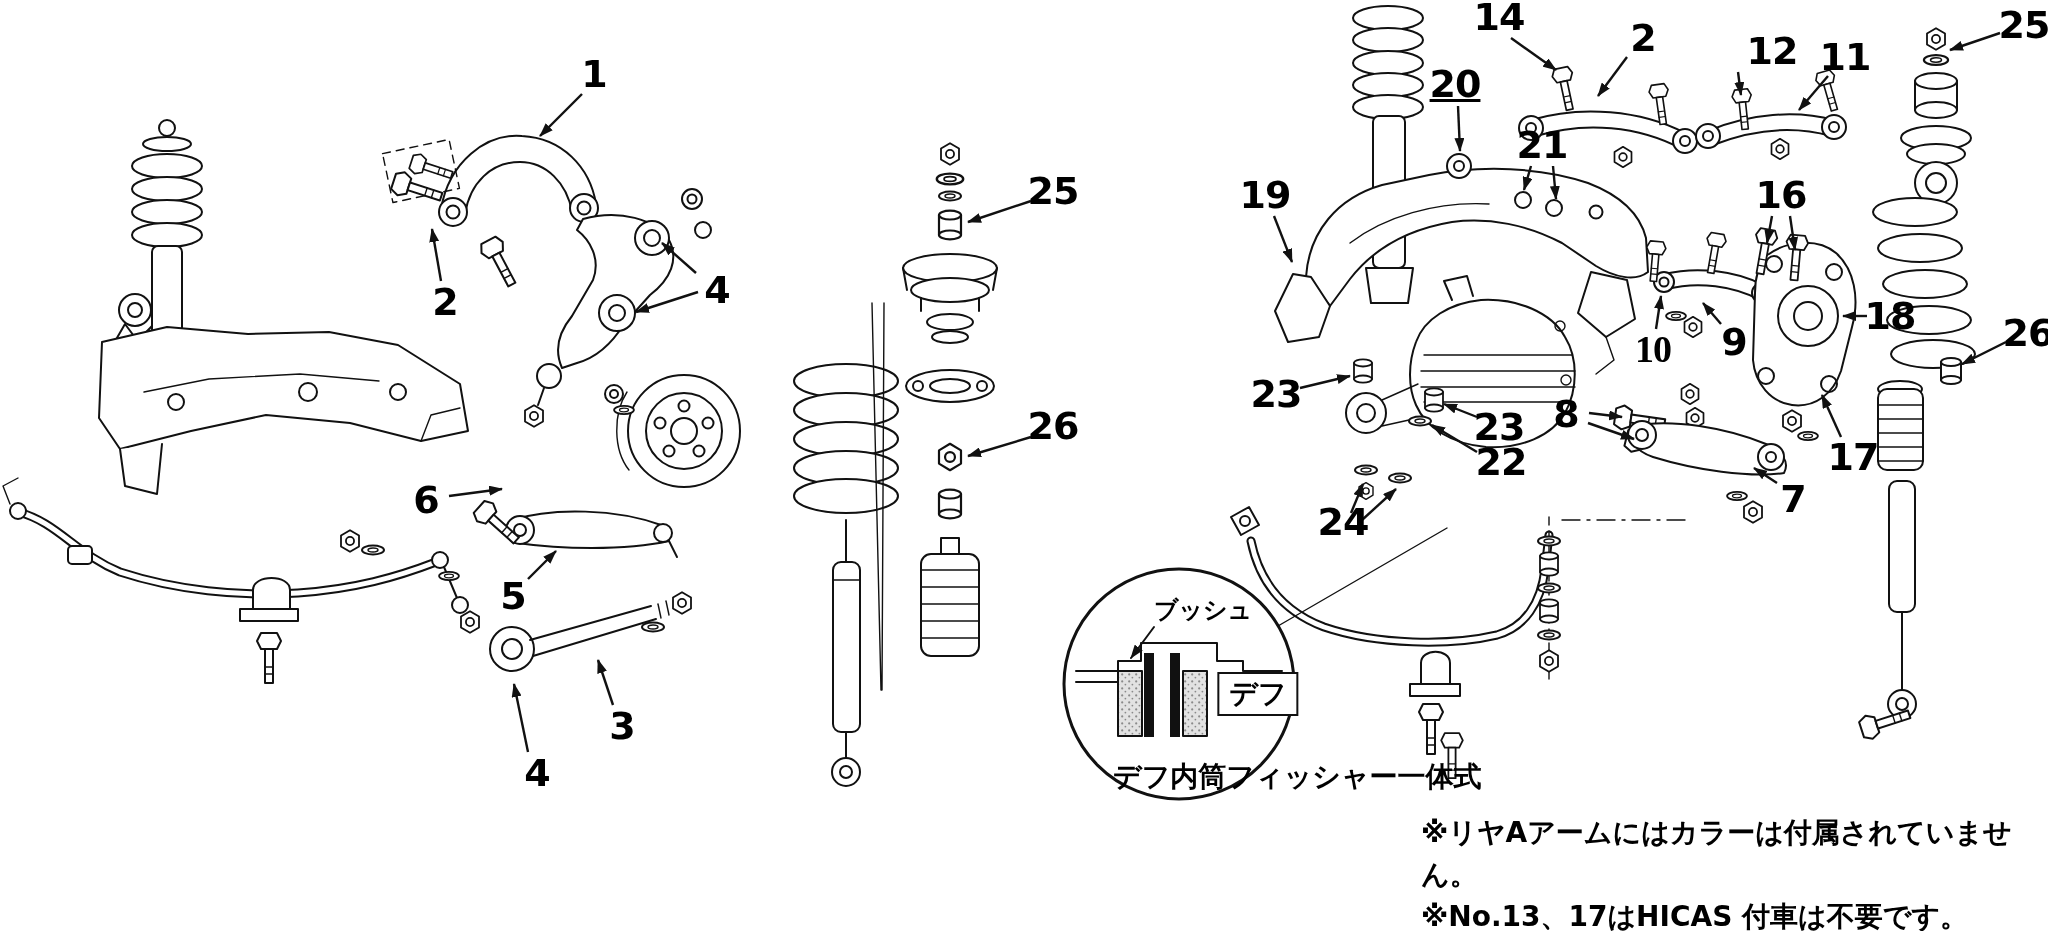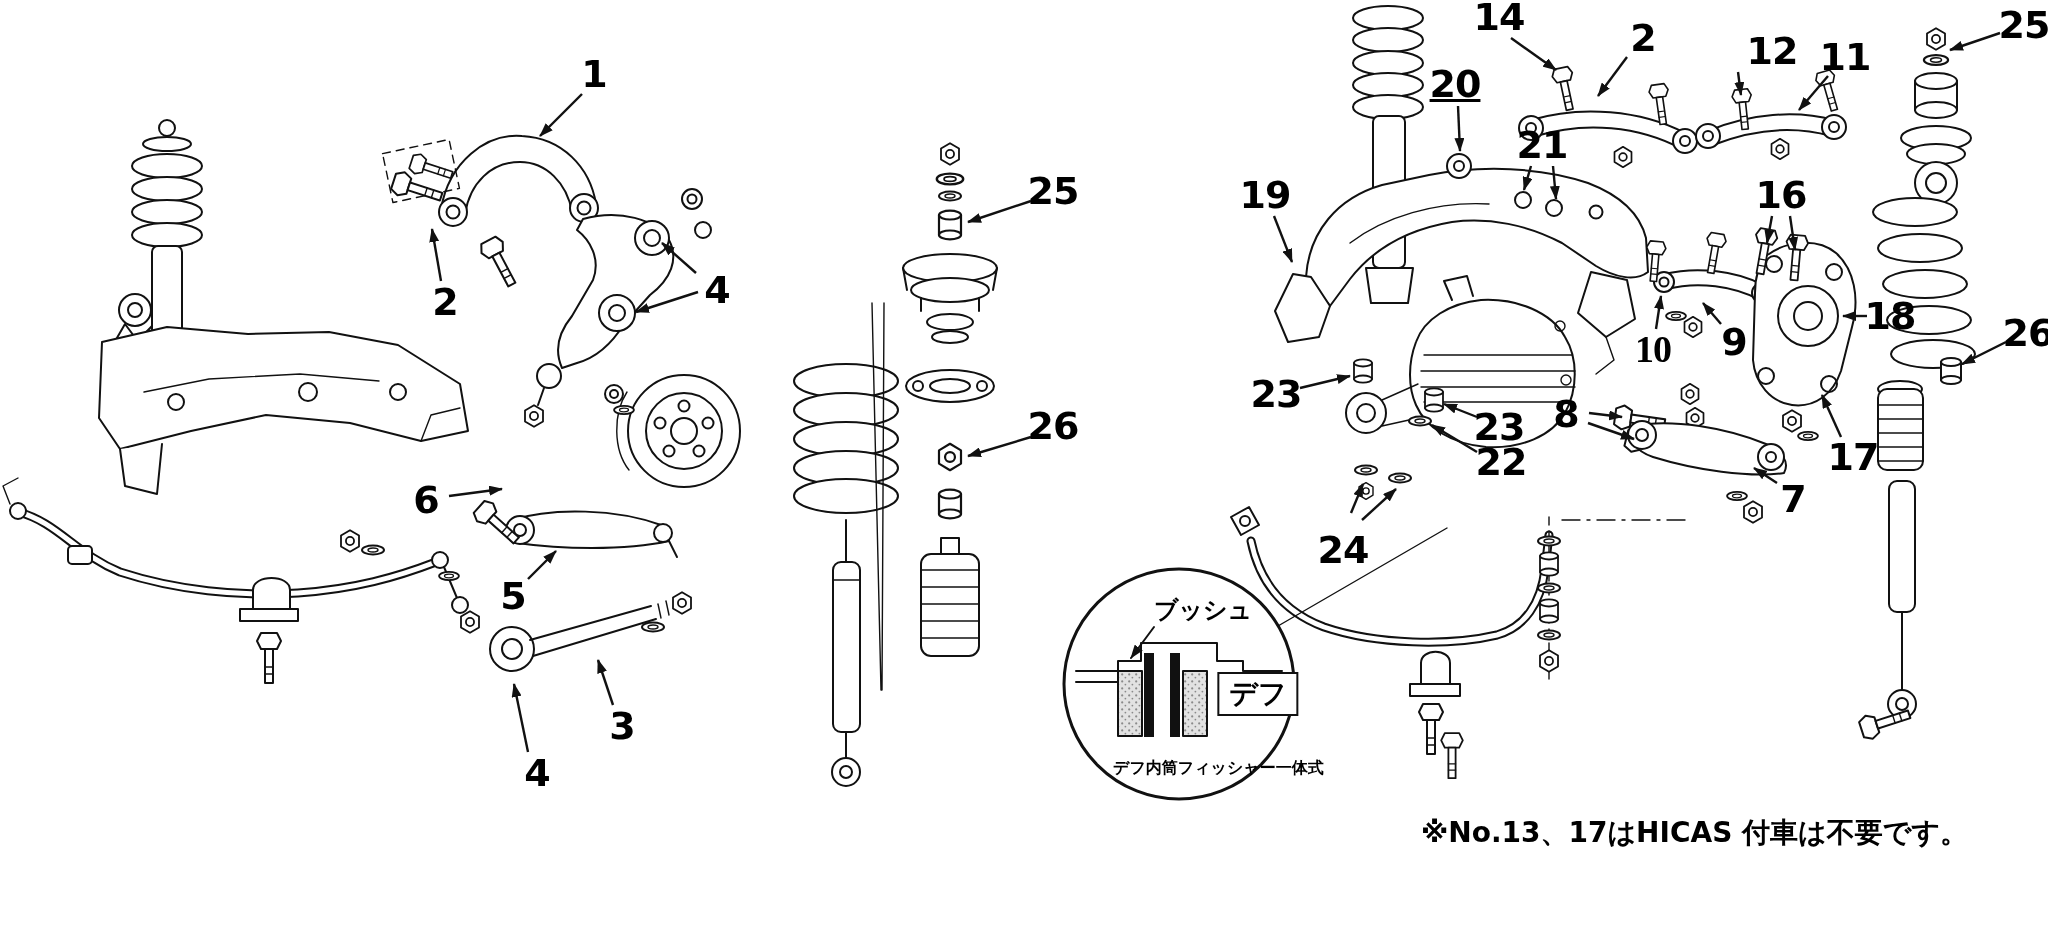--- a/index.html
+++ b/index.html
@@ -18,21 +18,21 @@
   #art .pbg{fill:#e2e2e2;stroke:none;}
   #art .dot{fill:#8a8a8a;stroke:none;}
   #arrow-layer line{stroke:#111;stroke-width:2.4;}
   #arrow-layer .k{fill:#111;stroke:none;}
   .callout{position:absolute;transform:translate(-50%,-50%);font-weight:bold;font-size:38px;
            letter-spacing:-1px;white-space:nowrap;}
   .jp{position:absolute;font-weight:bold;white-space:nowrap;}
   #inset-bush-label{transform:translate(-50%,-50%);font-size:24px;margin-left:26px;}
   #inset-diff-label{transform:translate(-50%,-50%);font-size:28px;border:2.5px solid #111;
                     padding:1px 10px;background:#fff;}
-  #inset-caption{font-size:16px;}
+  #inset-caption{font-size:28px;}
   #notes{position:absolute;left:1421px;top:812px;font-weight:bold;font-size:28px;line-height:42px;}
 </style>
 </head>
 <body>
 
 <div id="stage">
 
   <svg id="art" width="2048" height="931" viewBox="0 0 2048 931">
     <defs>
       <pattern id="stipple" width="7" height="7" patternUnits="userSpaceOnUse">
@@ -427,26 +427,27 @@
       <div class="callout" style="left: 1781px; top: 195px;">16</div>
       <div class="callout" style="left: 1890px; top: 316px;">18</div>
       <div class="callout" style="left: 2028px; top: 333px;">26</div>
       <div class="callout" style="left: 1653px; top: 349px; font-family: Liberation Serif, serif;">10</div>
       <div class="callout" style="left: 1734px; top: 342px;">9</div>
       <div class="callout" style="left: 1276px; top: 394px;">23</div>
       <div class="callout" style="left: 1499px; top: 427px;">23</div>
       <div class="callout" style="left: 1501px; top: 462px;">22</div>
       <div class="callout" style="left: 1566px; top: 414px;">8</div>
       <div class="callout" style="left: 1793px; top: 499px;">7</div>
-      <div class="callout" style="left: 1343px; top: 550px;">24</div>
+      <div class="callout" style="left: 1343px; top: 522px;">24</div>
       <div class="callout" style="left: 1853px; top: 457px;">17</div>
     </div>
 
   <div class="jp" id="inset-bush-label" style="left:1177px;top:610px;">ブッシュ</div>
   <div class="jp" id="inset-diff-label" style="left:1258px;top:694px;">デフ</div>
   <div class="jp" id="inset-caption" style="left:1113px;top:758px;">デフ内筒フィッシャー一体式</div>
 
   <div id="notes">
+    <div class="note-line">※リヤAアームにはカラーは付属されていません。</div>
     <div class="note-line">※No.13、17はHICAS 付車は不要です。</div>
 
   </div>
 
 </div>
 
 </body></html>

